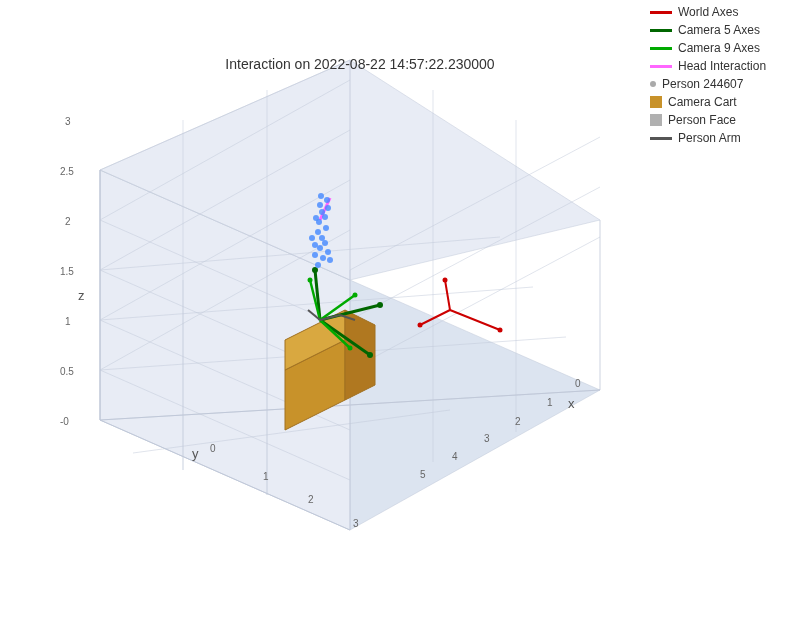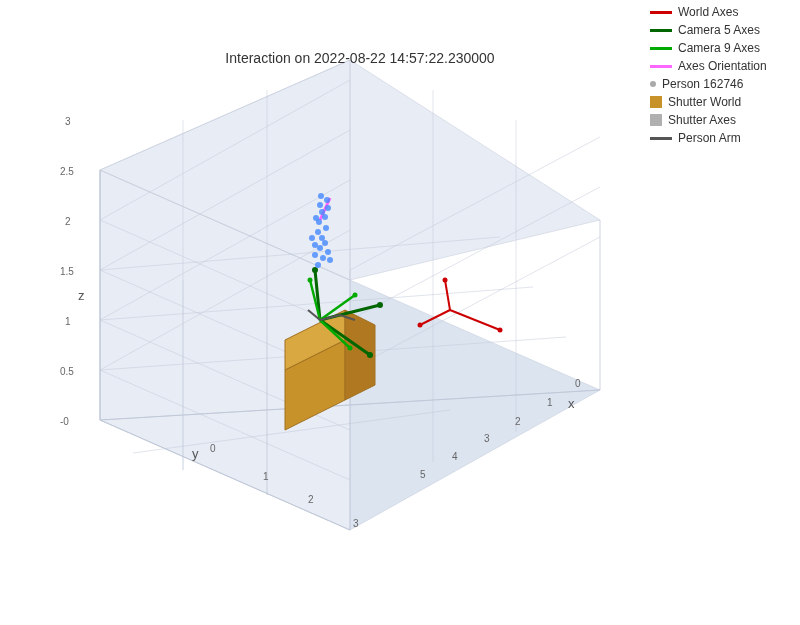--- a/index.html
+++ b/index.html
@@ -11,21 +11,21 @@
       overflow: hidden;
       position: relative;
     }
     #main-container {
       width: 800px;
       height: 625px;
       position: relative;
     }
     #chart-title {
       position: absolute;
-      top: 50px;
+      top: 56px;
       left: 80px;
       right: 160px;
       text-align: center;
       font-size: 14px;
       color: #333;
     }
     #legend {
       position: absolute;
       top: 0px;
       right: 10px;
@@ -218,33 +218,33 @@
     <div class="legend-item">
       <div class="legend-line" style="background:#006600;"></div>
       <span>Camera 5 Axes</span>
     </div>
     <div class="legend-item">
       <div class="legend-line" style="background:#00aa00;"></div>
       <span>Camera 9 Axes</span>
     </div>
     <div class="legend-item">
       <div class="legend-line" style="background:#ff66ff;"></div>
-      <span>Axes Orientation</span>
+      <span>Head Interaction</span>
     </div>
     <div class="legend-item">
       <div class="legend-dot"></div>
-      <span>Person 162746</span>
+      <span>Person 244607</span>
     </div>
     <div class="legend-item">
       <div class="legend-square" style="background:#c8922a;"></div>
-      <span>Shutter World</span>
+      <span>Camera Cart</span>
     </div>
     <div class="legend-item">
       <div class="legend-square" style="background:#b0b0b0;"></div>
-      <span>Shutter Axes</span>
+      <span>Person Face</span>
     </div>
     <div class="legend-item">
       <div class="legend-line" style="background:#555555;"></div>
       <span>Person Arm</span>
     </div>
   </div>
 
 </div>
 
 </body></html>

